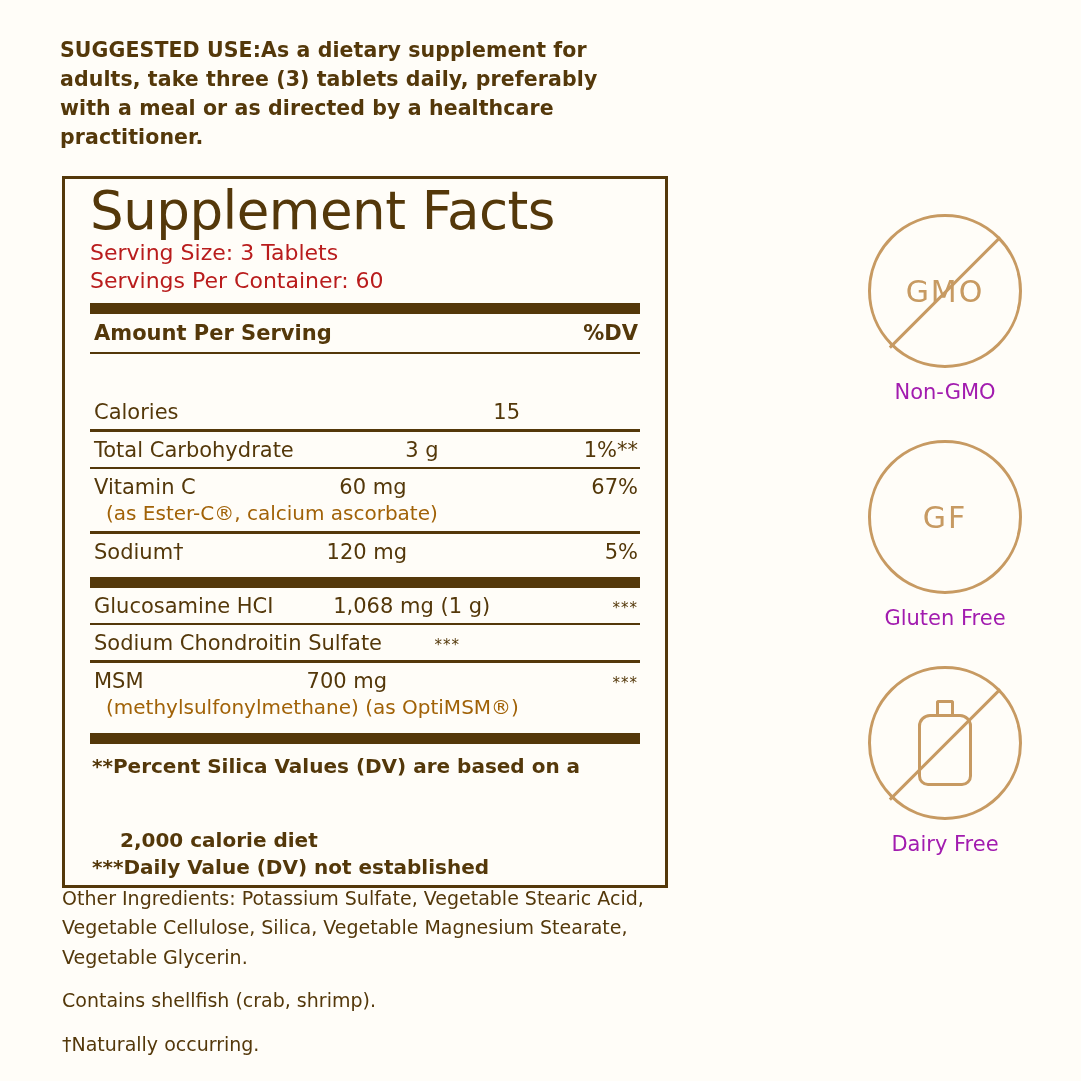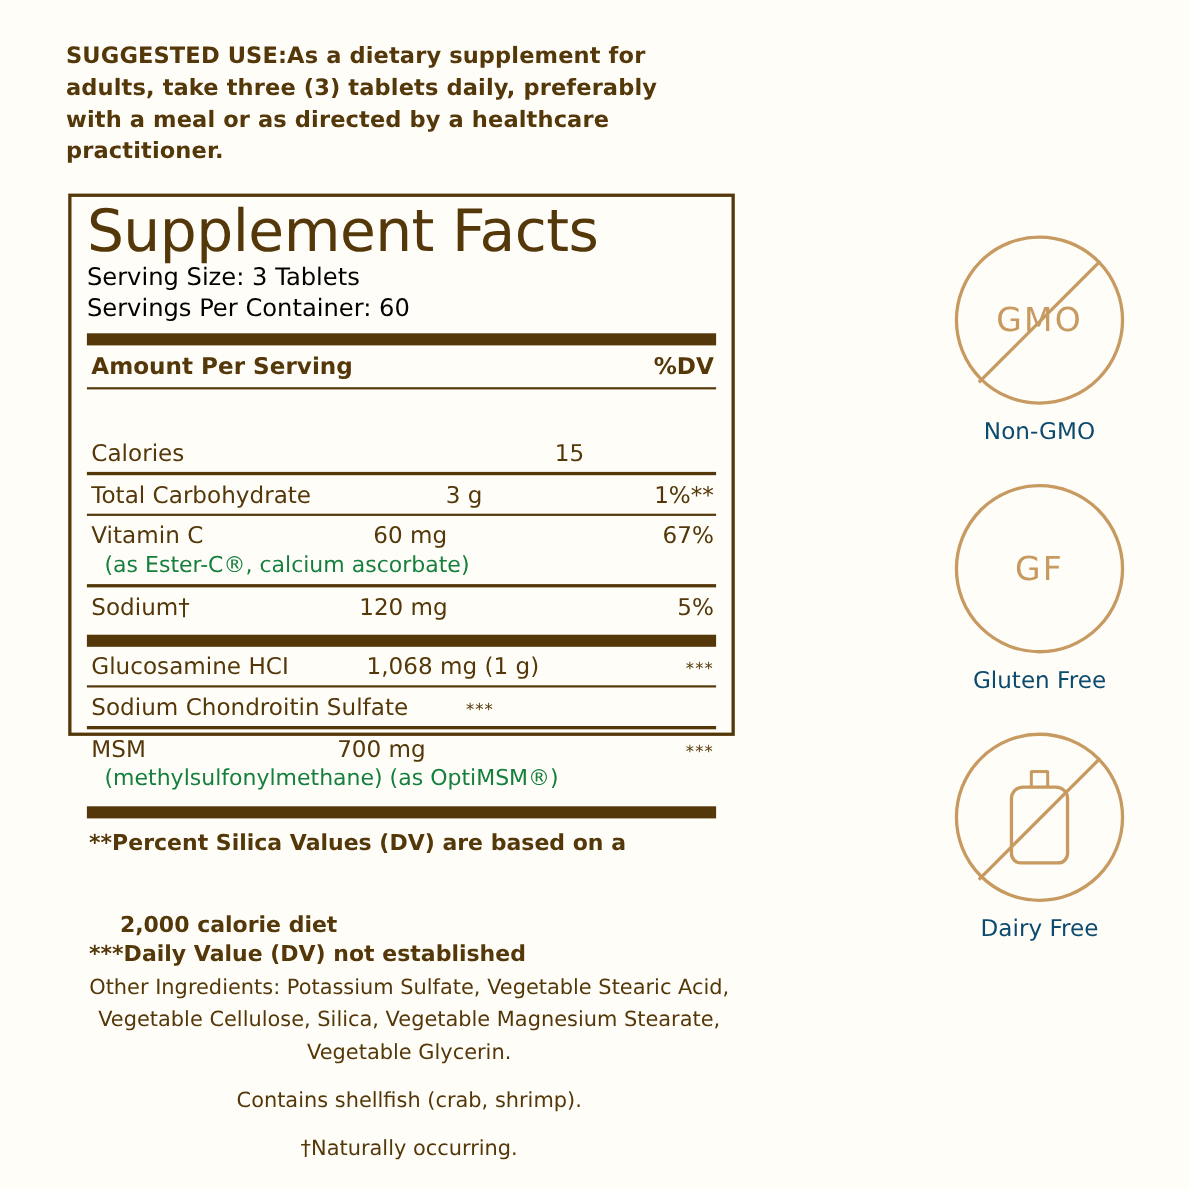--- a/index.html
+++ b/index.html
@@ -44,38 +44,38 @@
   .su-line.justify {
     display: flex;
   }
 
   
   .facts {
     position: absolute;
     left: 62px;
     top: 176px;
     width: 606px;
-    height: 493px;
+    height: 712px;
     border: 3px solid #54380a;
     box-sizing: border-box;
-    padding: 0 14px;
+    padding: 0 25px;
   }
   .facts-title {
     font-family: "DejaVu Sans", "Liberation Sans", sans-serif;
     font-size: 53px;
     font-weight: 400;
     letter-spacing: -0.5px;
     color: #54380a;
     margin-top: 4px;
     line-height: 1.05;
   }
   .serving-line {
     font-size: 22px;
     font-weight: 500;
-    color: #000000;
+    color: #b91c1c;
     line-height: 1.28;
   }
 
   .rule-thick {
     height: 11px;
     background: #54380a;
     margin-top: 8px;
   }
   .rule-thin {
     height: 2.5px;
@@ -110,21 +110,21 @@
   .header-row {
     font-weight: 700;
     padding: 7px 0 7px 4px;
   }
   .header-row .dv {
     font-weight: 700;
   }
   .subnote {
     font-size: 20px;
     padding: 0 0 6px 16px;
-    color: #15803d;
+    color: #a16207;
   }
 
   .row.tight {
     padding-bottom: 2px;
   }
 
   
   .amount.shift-left { text-align: right; padding-right: 40px; margin-top: 40px; }
   .amount.nudge { text-align: center; padding-right: 10px; }
 
@@ -145,21 +145,20 @@
     position: absolute;
     left: 62px;
     top: 884px;
     width: 620px;
     font-size: 19px;
     line-height: 1.55;
     color: #54380a;
   }
   .other p {
     margin: 0 0 14px 0;
-    text-align: center;
   }
 
   
   .badges {
     position: absolute;
     left: 850px;
     top: 214px;
     width: 190px;
     text-align: center;
   }
@@ -189,21 +188,21 @@
     top: 50%;
     width: 156px;
     height: 3px;
     background: #c79a62;
     transform: rotate(-45deg);
     transform-origin: center;
   }
   .badge-label {
     margin-top: 12px;
     font-size: 21px;
-    color: #0c4a6e;
+    color: #a21caf;
   }
   .bottle {
     position: relative;
     width: 54px;
     height: 86px;
   }
   .bottle .neck {
     position: absolute;
     left: 18px;
     top: 0;

